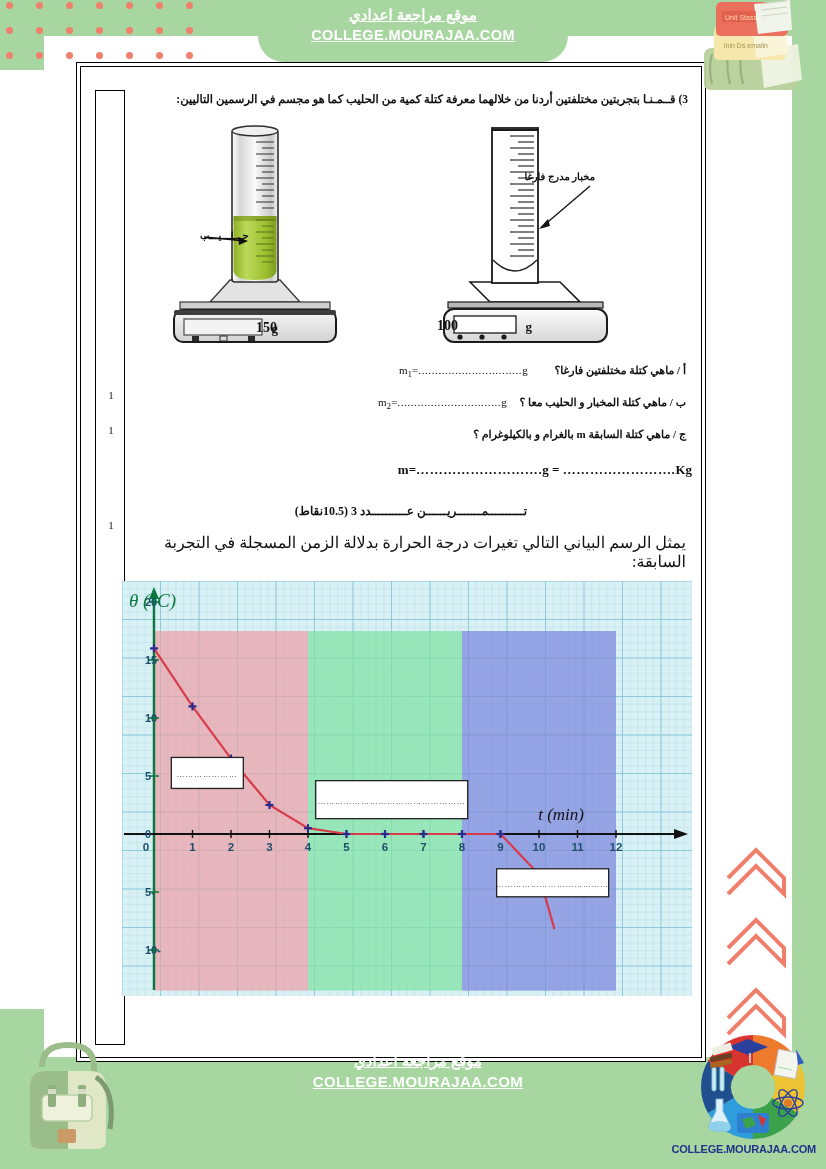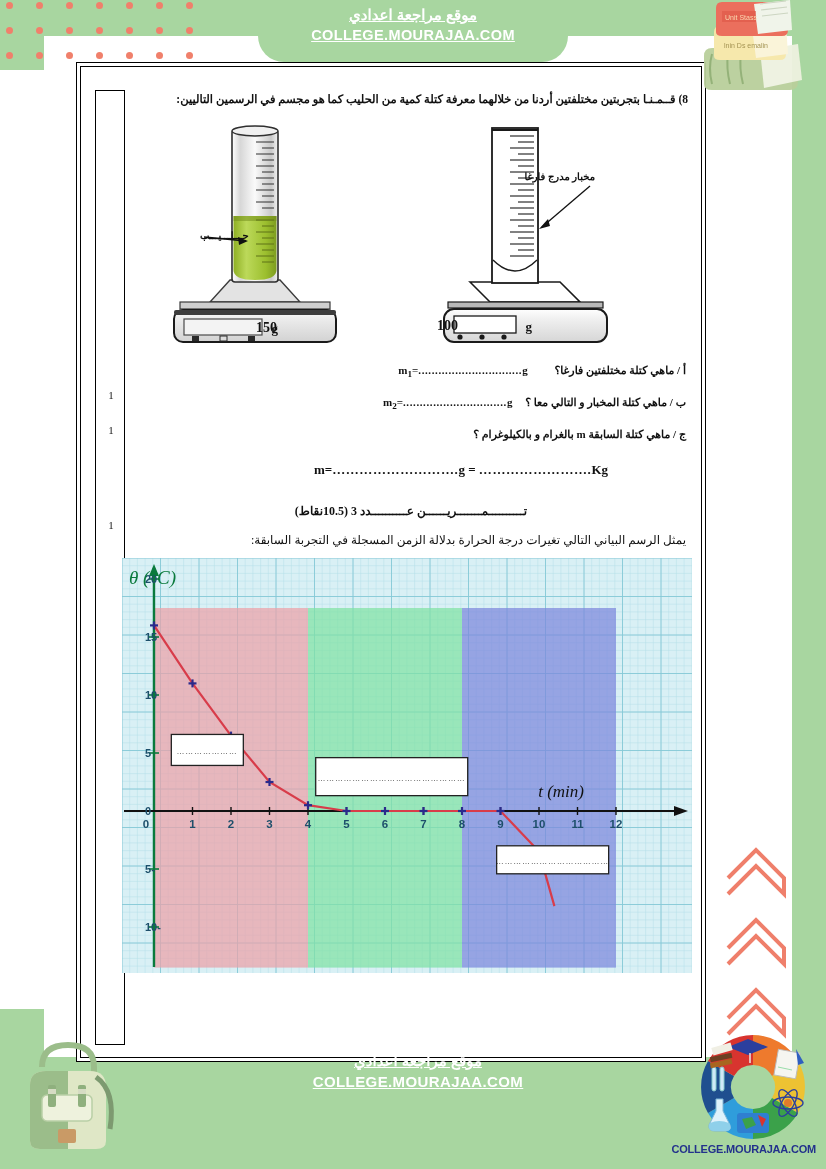--- a/index.html
+++ b/index.html
@@ -130,35 +130,35 @@
 
   
   .diagrams { position: relative; height: 230px; margin-top: 12px; }
   .diagram { position: absolute; top: 0; }
   .diagram.left  { left: 22px;  width: 275px; height: 230px; }
   .diagram.right { left: 300px; width: 260px; height: 230px; }
 
   
   .qrow { position: relative; font-size: 11px; font-weight: bold; color: #111;
           line-height: 16px; margin: 12px 6px 0 6px; direction: rtl; }
-  .ans-inline { direction: ltr; display: inline-block; font-weight: bold; }
+  .ans-inline { direction: ltr; display: inline-block; font-weight: normal; }
   .dots { letter-spacing: 0.6px; }
 
-  .m-final { margin: 20px 0 0 0; direction: ltr; text-align: center;
+  .m-final { margin: 20px 0 0 0; direction: ltr; text-align: right;
              padding-left: 100px; font-size: 13px; font-weight: bold; color: #111; }
 
   
   .ex-title {
     margin: 26px 0 12px 0; text-align: center; direction: rtl;
     font-size: 12px; font-weight: bold; color: #111;
     font-family: "Liberation Serif", serif;
   }
   .ex-sub {
     margin: 14px 6px 4px 6px; direction: rtl; text-align: right;
-    font-size: 12px; color: #111; font-family: "Liberation Serif", serif;
+    font-size: 16px; color: #111; font-family: "Liberation Serif", serif;
   }
 
   
   .graph-wrap { position: relative; margin: 10px 0 0 0; width: 498px; height: 415px; }
 </style>
 </head>
 <body>
 
 <div class="green-top"></div>
 <div class="green-left"></div>
@@ -228,21 +228,21 @@
   <div class="content">
 
     <div class="marks-col">
       <div class="mark" style="top:298px">1</div>
       <div class="mark" style="top:333px">1</div>
       <div class="mark" style="top:428px">1</div>
     </div>
 
     <div class="body-area">
 
-      <div class="q-line">8) قــمـنـا بتجربتين مختلفتين أردنا من خلالهما معرفة كتلة كمية من الحليب كما هو مجسم في الرسمين التاليين:</div>
+      <div class="q-line">3) قــمـنـا بتجربتين مختلفتين أردنا من خلالهما معرفة كتلة كمية من الحليب كما هو مجسم في الرسمين التاليين:</div>
 
       <div class="diagrams">
 
         <div class="diagram left">
           <svg viewBox="0 0 275 230" width="275" height="230">
             <defs>
               <linearGradient id="glassL" x1="0" x2="1">
                 <stop offset="0" stop-color="#ffffff"></stop>
                 <stop offset="0.18" stop-color="#d7d7d7"></stop>
                 <stop offset="0.5" stop-color="#fafafa"></stop>
@@ -365,21 +365,21 @@
       </div>
 
       <div class="qrow">
         <span>أ / ماهي كتلة مختلفتين فارغا؟</span>
         <span class="ans-inline" style="margin-right:24px;">
           <span>m</span><sub>1</sub><span>=</span><span class="dots">...............................</span><span>g</span>
         </span>
       </div>
 
       <div class="qrow">
-        <span>ب / ماهي كتلة المخبار و التالي معا ؟</span>
+        <span>ب / ماهي كتلة المخبار و الحليب معا ؟</span>
         <span class="ans-inline" style="margin-right:10px;margin-left:28px;">
           <span>m</span><sub>2</sub><span>=</span><span class="dots">...............................</span><span>g</span>
         </span>
       </div>
 
       <div class="qrow">
         <span>ج / ماهي كتلة السابقة m بالغرام و بالكيلوغرام  ؟</span>
       </div>
 
       <div class="m-final">

